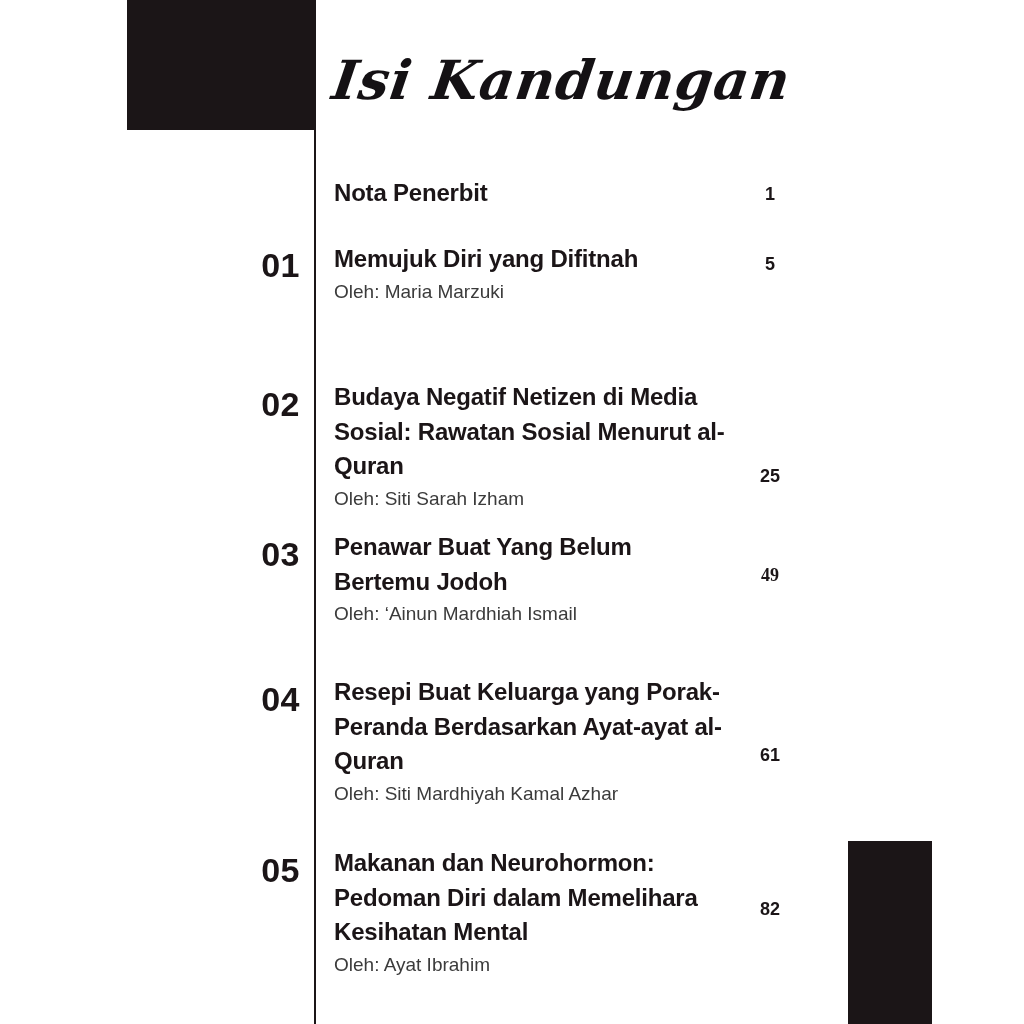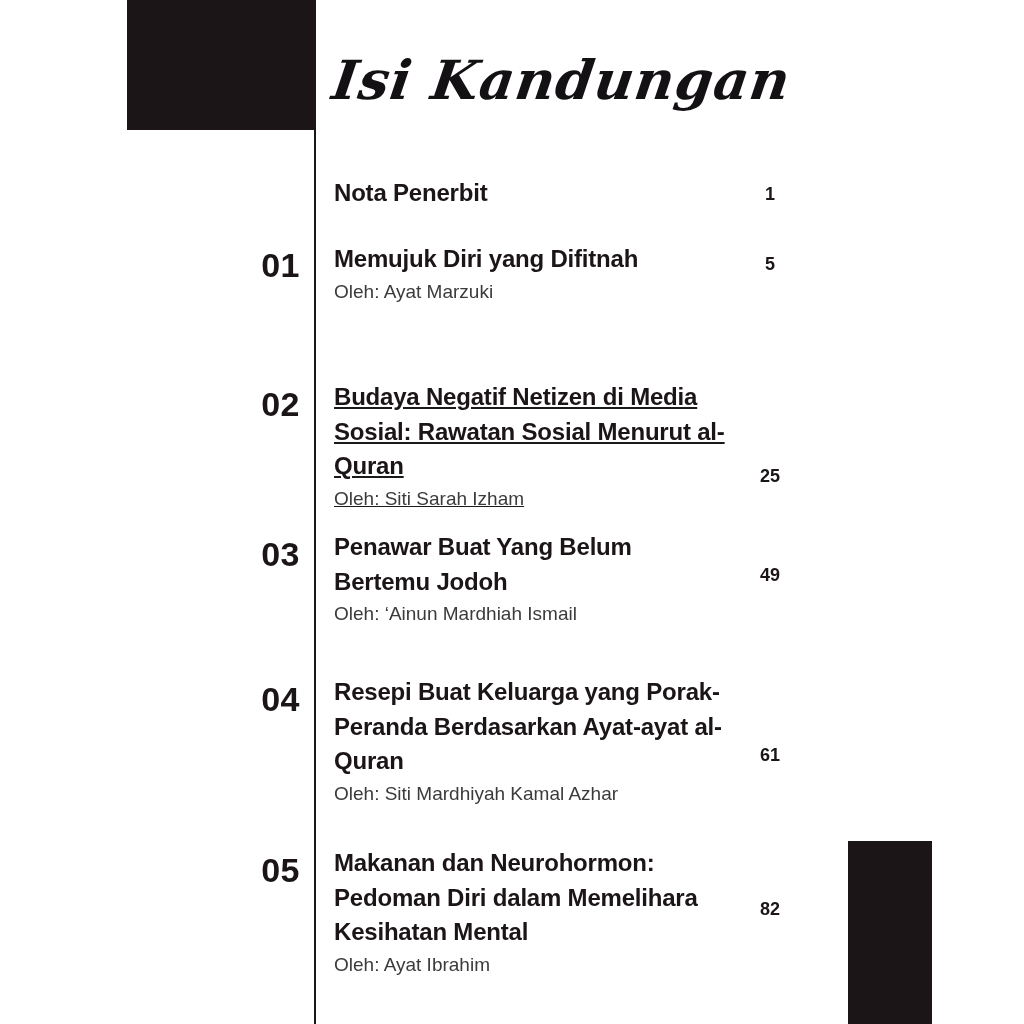--- a/index.html
+++ b/index.html
@@ -140,41 +140,41 @@
         <div class="entry-title">Nota Penerbit</div>
         <div class="entry-author"></div>
       </div>
       <div class="page-num" style="top:22px;">1</div>
     </div>
 
     <div class="toc-row" style="height:101px;">
       <div class="num" style="top:12px;">01</div>
       <div class="entry" style="top:8px;">
         <div class="entry-title">Memujuk Diri yang Difitnah</div>
-        <div class="entry-author">Oleh: Ayat Marzuki</div>
+        <div class="entry-author">Oleh: Maria Marzuki</div>
       </div>
       <div class="page-num" style="top:20px;">5</div>
     </div>
 
     <div class="toc-row" style="height:158px;">
       <div class="num" style="top:50px;">02</div>
-      <div class="entry" style="top:45px;text-decoration:underline;">
+      <div class="entry" style="top:45px;">
         <div class="entry-title">Budaya Negatif Netizen di Media Sosial: Rawatan Sosial Menurut al-Quran</div>
         <div class="entry-author">Oleh: Siti Sarah Izham</div>
       </div>
       <div class="page-num" style="top:103px;margin-top:28px;">25</div>
     </div>
 
     <div class="toc-row" style="height:145px;">
       <div class="num" style="top:42px;">03</div>
       <div class="entry" style="top:37px;">
         <div class="entry-title">Penawar Buat Yang Belum Bertemu Jodoh</div>
         <div class="entry-author">Oleh: ‘Ainun Mardhiah Ismail</div>
       </div>
-      <div class="page-num" style="top:72px;">49</div>
+      <div class="page-num" style="top:72px;font-family:Liberation Serif, serif;">49</div>
     </div>
 
     <div class="toc-row" style="height:175px;">
       <div class="num" style="top:42px;">04</div>
       <div class="entry" style="top:37px;">
         <div class="entry-title">Resepi Buat Keluarga yang Porak-Peranda Berdasarkan Ayat-ayat al-Quran</div>
         <div class="entry-author">Oleh: Siti Mardhiyah Kamal Azhar</div>
       </div>
       <div class="page-num" style="top:88px;margin-top:19px;">61</div>
     </div>

